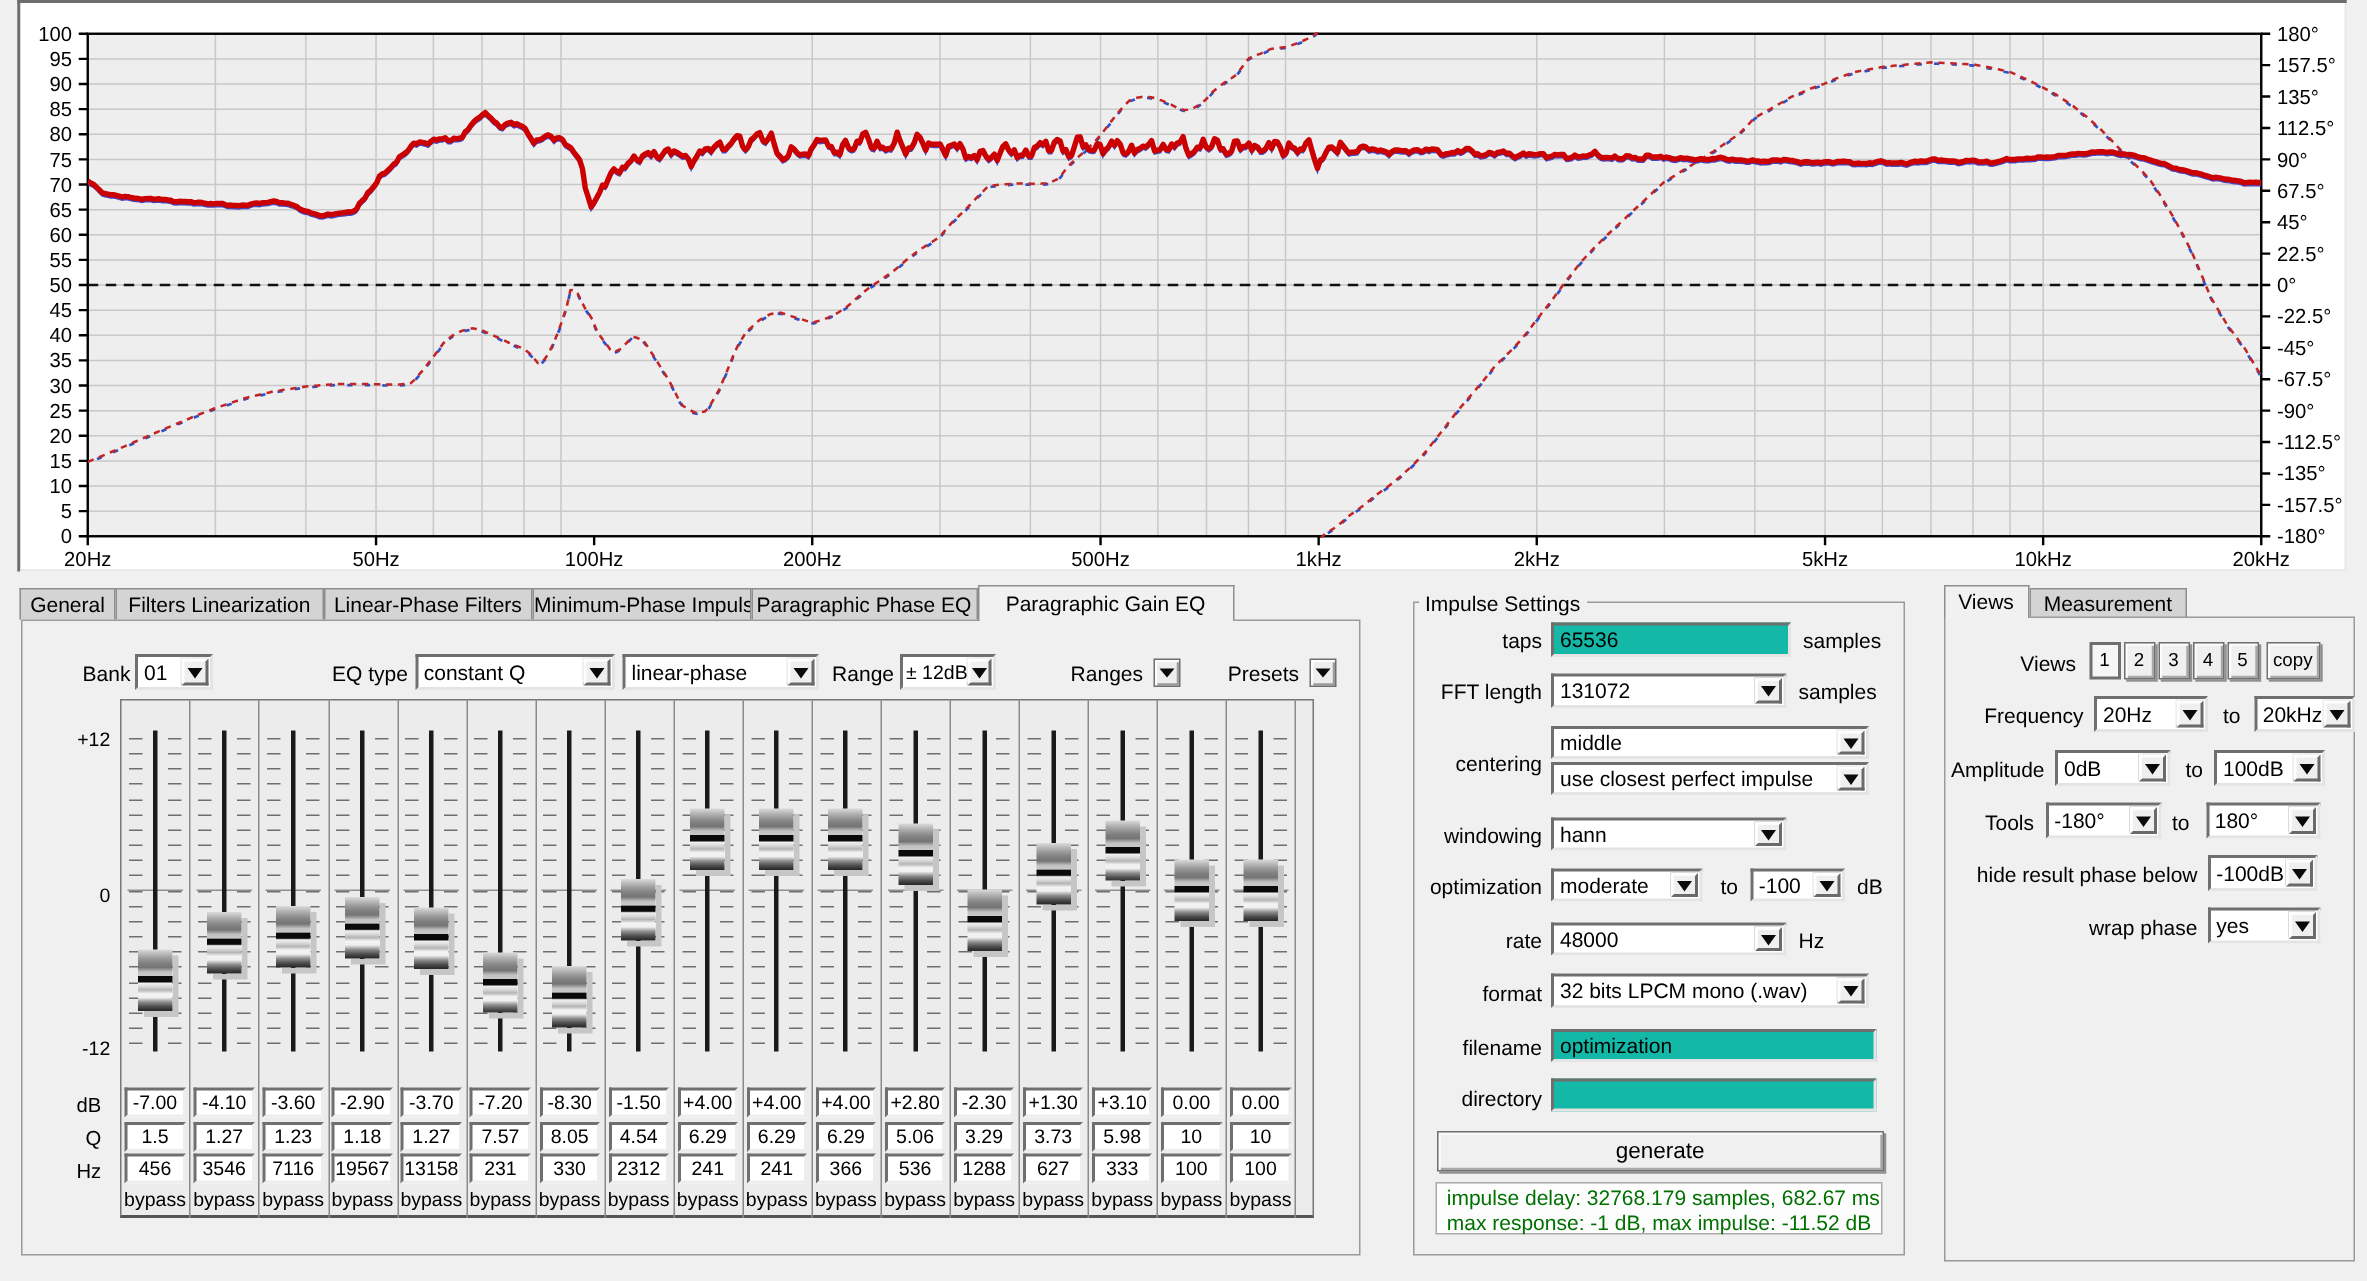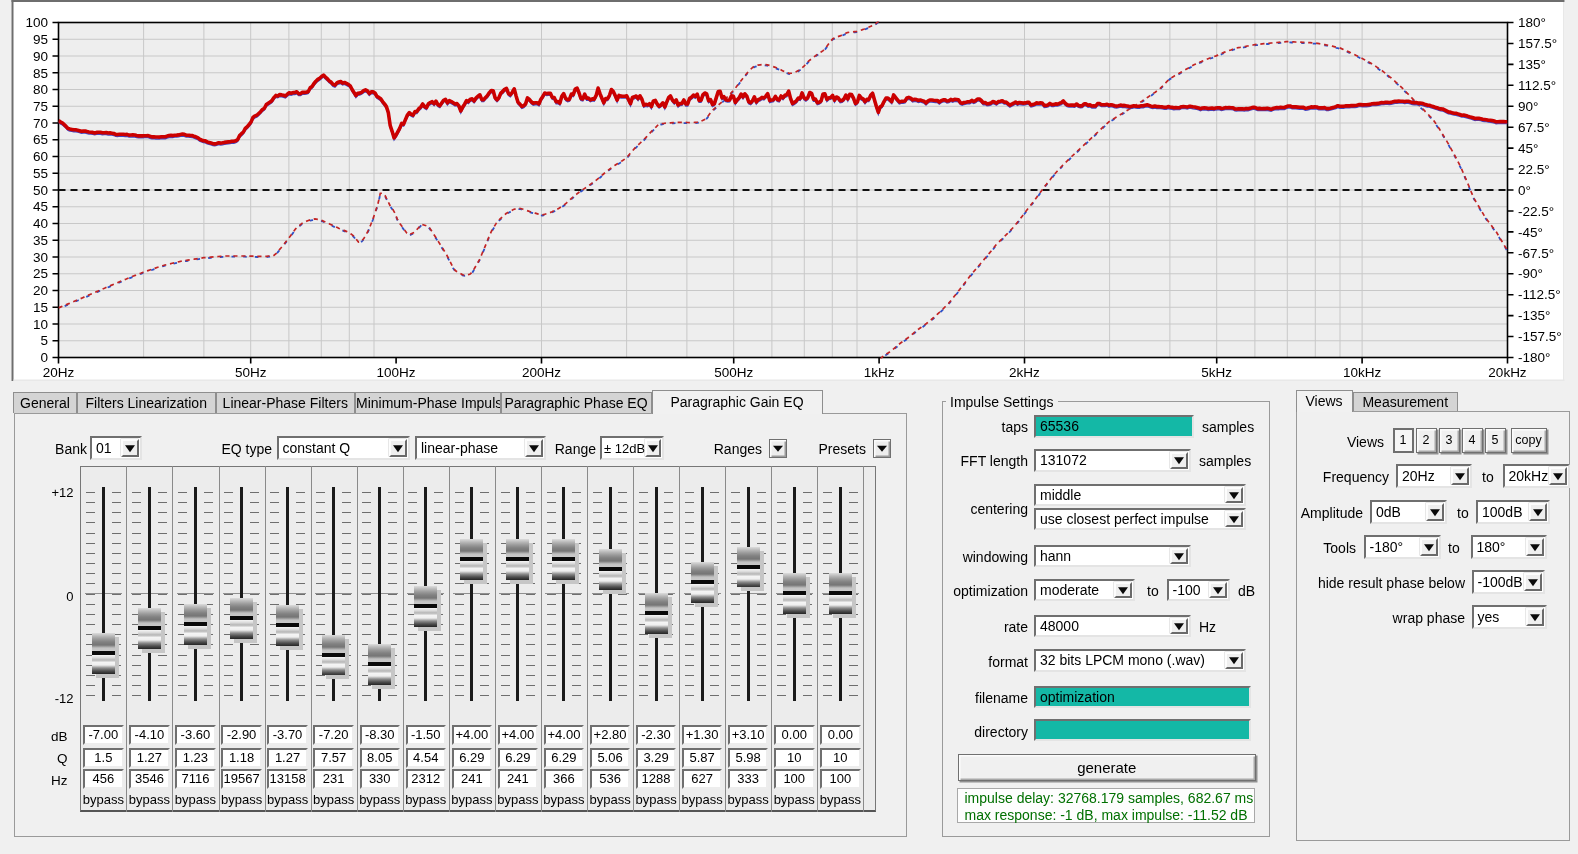--- a/index.html
+++ b/index.html
@@ -822,21 +822,21 @@
 <div class="tick" style="left:684.8px;top:675px;width:9px"></div>
 <div class="tick" style="left:710.4px;top:675px;width:9px"></div>
 <div class="tick" style="left:684.8px;top:685px;width:9px"></div>
 <div class="tick" style="left:710.4px;top:685px;width:9px"></div>
 <div class="tick" style="left:684.8px;top:695px;width:9px"></div>
 <div class="tick" style="left:710.4px;top:695px;width:9px"></div>
 <div class="abs" style="left:683.6px;top:593.2px;width:37.1px;height:1px;background:#909090"></div>
 <div class="abs" style="left:700.6px;top:486.5px;width:3px;height:214px;background:#1a1a1a"></div>
 <div class="abs" style="left:690.6px;top:562.2px;width:23px;height:40.5px;background:linear-gradient(to bottom,#dcdcdc 0px,#b9b9b9 3px,#9a9a9a 6px,#818181 9px,#757575 12px,#c2c2c2 15px,#c8c8c8 17.5px,#0a0a0a 18px,#0a0a0a 21.5px,#f0f0f0 22.5px,#dcdcdc 24.5px,#b5b5b5 27px,#f4f4f4 29.5px,#efefef 32px,#8e8e8e 35px,#4f4f4f 38px,#2b2b2b 40.5px);box-shadow:4px 4px 0 0 #c6c6c6"></div>
 <div class="vbox" style="left:681.9px;top:725.3px;width:40.5px;height:20px;line-height:16px">+1.30</div>
-<div class="vbox" style="left:681.9px;top:747.6px;width:40.5px;height:20px;line-height:16px">5.87</div>
+<div class="vbox" style="left:681.9px;top:747.6px;width:40.5px;height:20px;line-height:16px">3.73</div>
 <div class="vbox" style="left:681.9px;top:769.2px;width:40.5px;height:20px;line-height:16px">627</div>
 <div class="abs" style="left:679.1px;top:792px;width:46.1px;height:19px;font-size:13px;text-align:center">bypass</div>
 <div class="tick" style="left:730.9px;top:492px;width:9px"></div>
 <div class="tick" style="left:756.5px;top:492px;width:9px"></div>
 <div class="tick" style="left:730.9px;top:502px;width:9px"></div>
 <div class="tick" style="left:756.5px;top:502px;width:9px"></div>
 <div class="tick" style="left:730.9px;top:512px;width:9px"></div>
 <div class="tick" style="left:756.5px;top:512px;width:9px"></div>
 <div class="tick" style="left:730.9px;top:522px;width:9px"></div>
 <div class="tick" style="left:756.5px;top:522px;width:9px"></div>

